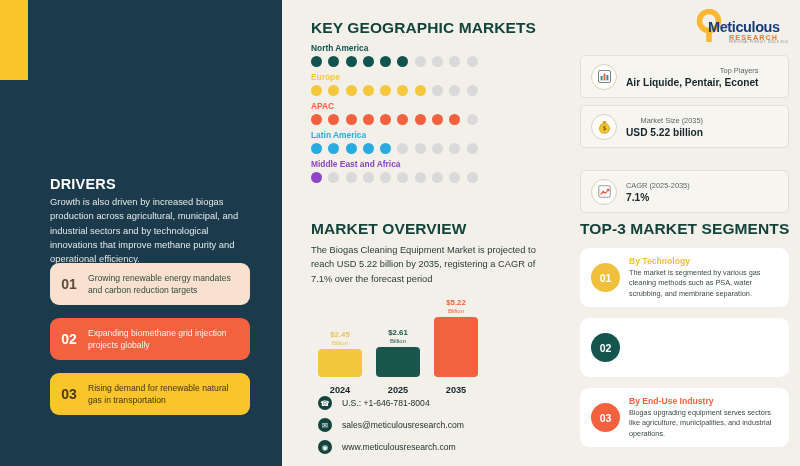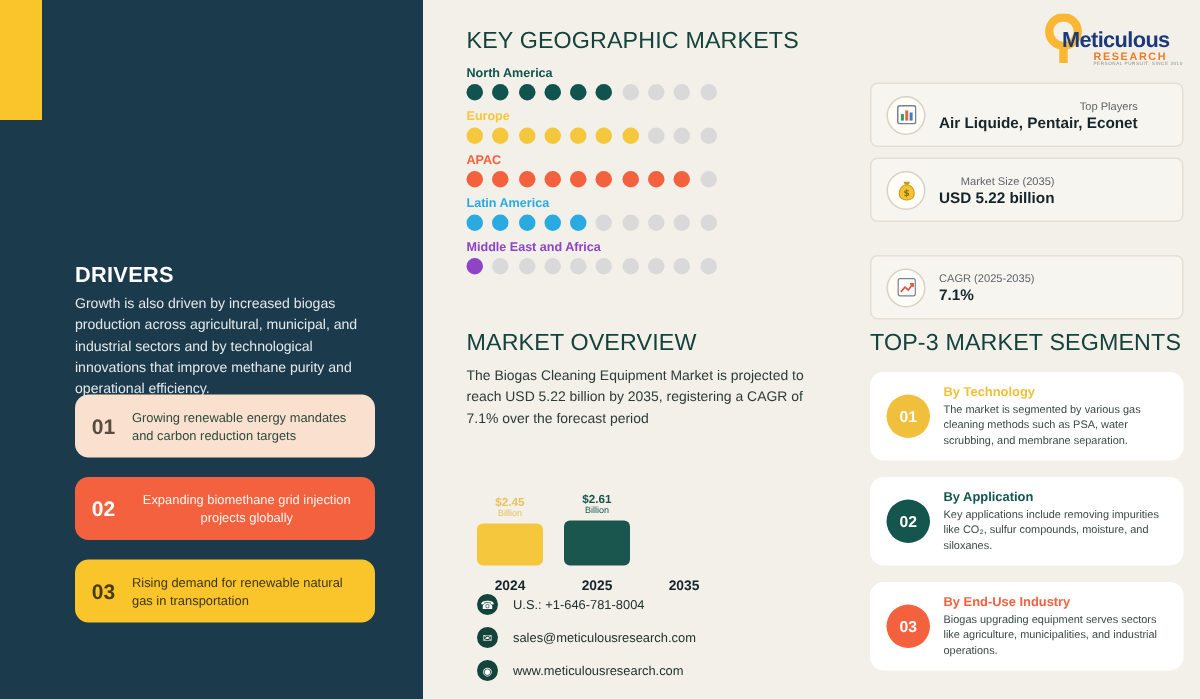--- a/index.html
+++ b/index.html
@@ -45,21 +45,21 @@
     font-size: 14px; font-weight: bold;
   }
   .driver .txt {
     font-size: 8.6px; line-height: 1.42; padding-right: 9px;
     color: #2D4A3E;
   }
   .d1 { top: 263px; background: #FAE0CE; }
   .d1 .num { color: #5B4A3E; }
   .d2 { top: 318px; background: #F4613E; }
   .d2 .num { color: #FFFFFF; }
-  .d2 .txt { color: #FFF3EE; text-align: center; }
+  .d2 .txt { color: #FFF3EE; }
   .d3 { top: 373px; background: #F9C52B; }
   .d3 .num { color: #4A3C12; }
   .d3 .txt { color: #3E3517; }
 
   
   .logo { position: absolute; left: 694px; top: 8px; width: 100px; height: 36px; }
   .logo-mag { position: absolute; left: 2px; top: 1px; }
   .logo-name {
     position: absolute; left: 14px; top: 11px;
     font-size: 14.5px; font-weight: bold; color: #1B3A7B; letter-spacing: -0.4px; text-align: right;
@@ -69,21 +69,21 @@
     font-size: 7.2px; font-weight: bold; color: #F07A21; letter-spacing: 1.1px;
   }
   .logo-tag {
     position: absolute; left: 35px; top: 32px;
     font-size: 3.1px; color: #8A8F94; letter-spacing: 0.35px;
   }
 
   
   .sec-head {
     position: absolute; color: #14433B;
-    font-size: 15.5px; font-weight: normal; letter-spacing: 0.1px;
+    font-size: 15.5px; font-weight: bold; letter-spacing: 0.1px;
   }
   #kgm-head { left: 311px; top: 19px; }
   #mo-head  { left: 311px; top: 220px; }
   #seg-head { left: 580px; top: 220px; }
 
   
   .geo { position: absolute; left: 311px; top: 43px; width: 250px; }
   .geo-row { margin-bottom: 5px; }
   .geo-label { font-size: 8.4px; font-weight: bold; margin-bottom: 3px; }
   .dots { display: flex; gap: 6.3px; }
@@ -316,20 +316,25 @@
         <div class="bar-unit" style="color: rgb(232, 194, 92);">Billion</div>
         <div class="bar" style="height: 28px; background: rgb(245, 199, 61);"></div>
       </div>
       <div class="bar-cat" style="left: 0px;">2024</div>
       <div class="bar-col" style="left: 58px;">
         <div class="bar-val" style="color: rgb(26, 85, 78);">$2.61</div>
         <div class="bar-unit" style="color: rgb(26, 85, 78);">Billion</div>
         <div class="bar" style="height: 30px; background: rgb(26, 85, 78);"></div>
       </div>
       <div class="bar-cat" style="left: 58px;">2025</div>
+      <div class="bar-col" style="left: 116px;">
+        <div class="bar-val" style="color: rgb(244, 97, 62);">$5.22</div>
+        <div class="bar-unit" style="color: rgb(244, 97, 62);">Billion</div>
+        <div class="bar" style="height: 60px; background: rgb(244, 97, 62);"></div>
+      </div>
       <div class="bar-cat" style="left: 116px;">2035</div>
     </div>
 
   <div class="contact" id="contact-container">
       <div class="crow">
         <div class="cico">☎</div>
         <div class="ctxt">U.S.: +1-646-781-8004</div>
       </div>
       <div class="crow">
         <div class="cico">✉</div>
@@ -344,24 +349,20 @@
   <div class="sec-head" id="seg-head">TOP-3 MARKET SEGMENTS</div>
   <div class="seg" id="seg-0">
     <div class="seg-num" style="background: rgb(240, 192, 60);">01</div>
     <div class="seg-txt">
       <div class="seg-title" style="color: rgb(240, 192, 60);">By Technology</div>
       <div class="seg-desc">The market is segmented by various gas cleaning methods such as PSA, water scrubbing, and membrane separation.</div>
     </div>
   </div>
   <div class="seg" id="seg-1">
     <div class="seg-num" style="background: rgb(20, 86, 78);">02</div>
-    <div class="seg-txt">
-      <div class="seg-title" style="color: rgb(20, 86, 78);">By Application</div>
-      <div class="seg-desc">Key applications include removing impurities like CO₂, sulfur compounds, moisture, and siloxanes.</div>
-    </div>
   </div>
   <div class="seg" id="seg-2">
     <div class="seg-num" style="background: rgb(244, 97, 62);">03</div>
     <div class="seg-txt">
       <div class="seg-title" style="color: rgb(244, 97, 62);">By End-Use Industry</div>
       <div class="seg-desc">Biogas upgrading equipment serves sectors like agriculture, municipalities, and industrial operations.</div>
     </div>
   </div>
 
 </div>

